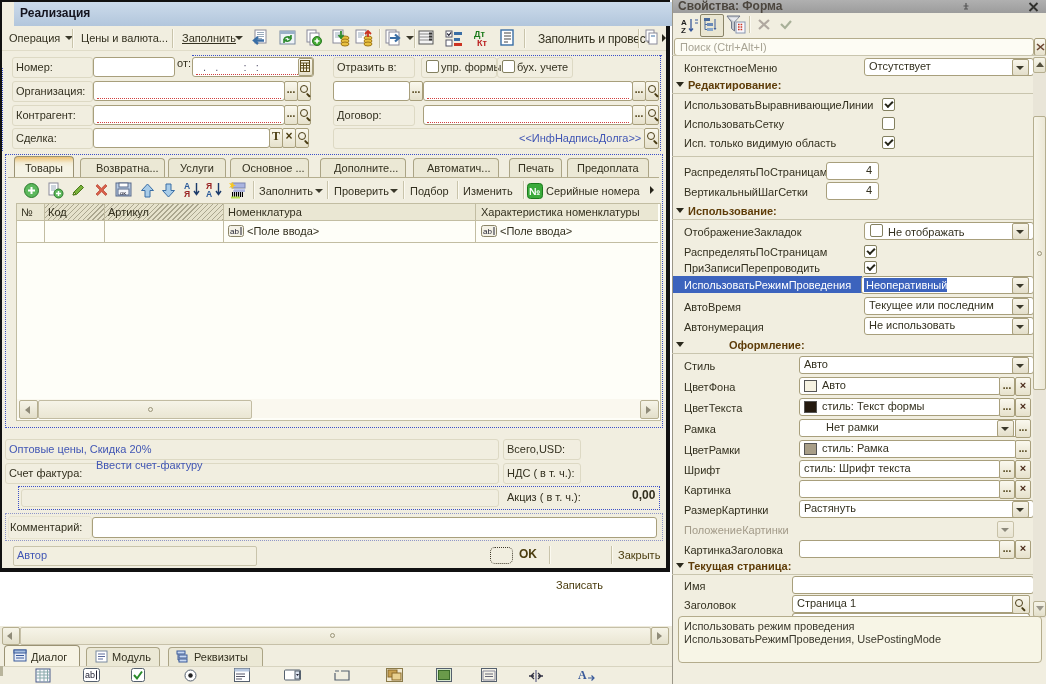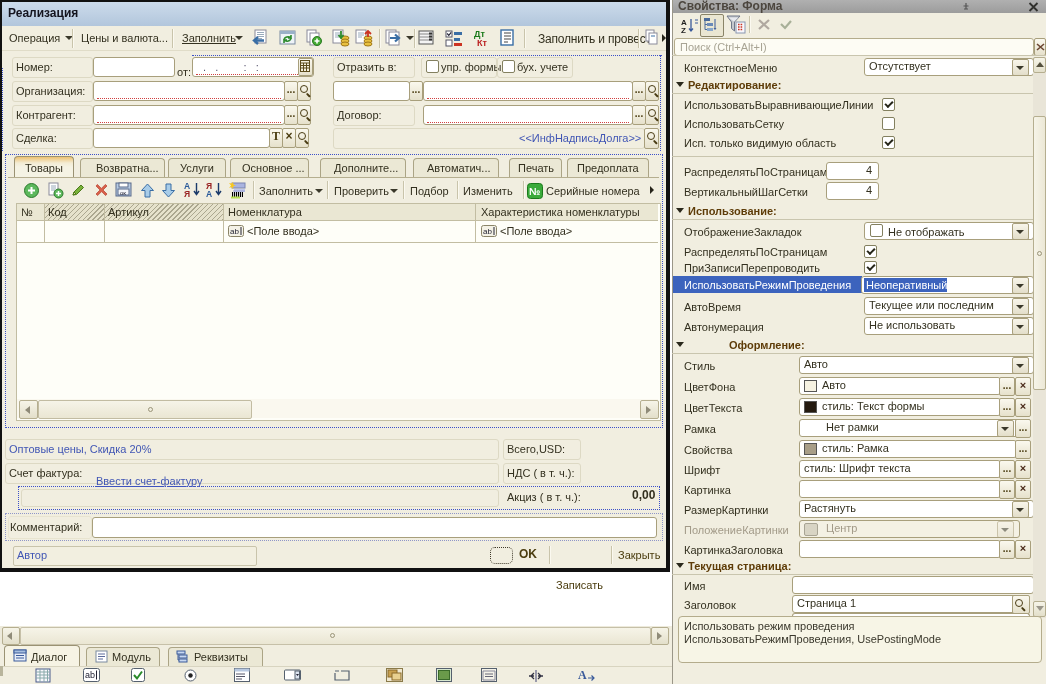--- a/index.html
+++ b/index.html
@@ -31,21 +31,21 @@
 .tri-dn{position:absolute;width:0;height:0;border-left:4px solid transparent;border-right:4px solid transparent;border-top:5px solid #55513e}
 svg{position:absolute}
 </style></head>
 <body>
 <div id="root">
 
 <div class="ab" style="left:0;top:0;width:672px;height:684px;background:#fff"></div>
 
 <div class="ab" style="left:0;top:0;width:670px;height:572px;background:#111"></div>
 <div class="ab" style="left:2px;top:2px;width:664px;height:566px;background:#f1eee0"></div>
-<div class="ab" style="left:2px;top:2px;width:664px;height:24px;background:linear-gradient(#ccdbeb,#b2c6dc)">
+<div class="ab" style="left:14px;top:2px;width:664px;height:24px;background:linear-gradient(#ccdbeb,#b2c6dc)">
   <div class="tx" style="left:6px;top:5px;font-weight:bold;font-size:12px;color:#14141e">Реализация</div>
 </div>
 <div class="ab" id="tb1" style="left:2px;top:26px;width:664px;height:24px;border-bottom:1px solid #e0dcc8">
   <div class="tx" style="left:7px;top:6px">Операция</div>
       <div class="tri-d" style="left:63px;top:10px"></div>
   <div class="vsep" style="left:70px;top:3px;height:19px"></div>
   <div class="tx" style="left:79px;top:6px">Цены и валюта...</div>
   <div class="vsep" style="left:170px;top:3px;height:19px"></div>
   <div class="tx" style="left:180px;top:6px;text-decoration:underline">Заполнить</div>
       <div class="tri-d" style="left:233px;top:10px"></div>
@@ -124,21 +124,21 @@
   <div class="tri-r" style="left:660px;top:8px"></div>
 </div>
 
 <div class="ab" style="left:192px;top:55px;width:470px;border-top:1px dotted #3c50c8"></div>
 <div class="ab" style="left:660px;top:55px;height:96px;border-left:1px dotted #3c50c8"></div>
 <div class="ab" style="left:2px;top:68px;height:83px;border-left:1px dotted #3c50c8"></div>
 
 <div class="flat" style="left:12px;top:57px;width:79px;height:19px"></div>
 <div class="tx" style="left:16px;top:61px">Номер:</div>
 <div class="inp" style="left:93px;top:57px;width:80px;height:18px"></div>
-<div class="tx" style="left:177px;top:66px">от:</div>
+<div class="tx" style="left:177px;top:57px">от:</div>
 <div class="inp red" style="left:192px;top:57px;width:120px;height:18px"></div>
 <div class="tx" style="left:203px;top:61px;color:#5a5670;letter-spacing:1px">.&nbsp;&nbsp;.&nbsp;&nbsp;&nbsp;&nbsp;&nbsp;&nbsp;:&nbsp;&nbsp;:</div>
 <div class="bsq" style="left:298px;top:58px;width:13px;height:16px"></div>
 <svg style="left:300px;top:60px" width="10" height="12" viewBox="0 0 10 12">
       <rect x="0.5" y="0.5" width="9" height="11" fill="#f6f2e0" stroke="#5c4c1c"></rect>
       <path d="M0 3h10M0 5.5h10M0 8h10M3.5 3v9M6.5 3v9" stroke="#5c4c1c" stroke-width="1"></path>
     </svg>
 <div class="flat" style="left:333px;top:57px;width:80px;height:19px"></div>
 <div class="tx" style="left:337px;top:61px">Отразить в:</div>
 <div class="flat" style="left:421px;top:57px;width:74px;height:19px"></div>
@@ -301,21 +301,21 @@
 <div class="tri-r2" style="left:646px;top:406px"></div>
 <div class="ab" style="left:38px;top:400px;width:212px;height:17px;background:linear-gradient(#f6f4e8,#eae6d3);border:1px solid #c2bca2;border-radius:2px"></div>
 <div class="ab" style="left:148px;top:407px;width:3px;height:3px;border:1px solid #9a9478;border-radius:50%"></div>
 
 <div class="flat" style="left:5px;top:439px;width:492px;height:19px"></div>
 <div class="tx" style="left:9px;top:443px;color:#4156b4">Оптовые цены, Скидка 20%</div>
 <div class="flat" style="left:503px;top:439px;width:76px;height:19px"></div>
 <div class="tx" style="left:507px;top:443px">Всего,USD:</div>
 <div class="flat" style="left:5px;top:463px;width:492px;height:19px"></div>
 <div class="tx" style="left:9px;top:467px">Счет фактура:</div>
-<div class="tx" style="left:96px;top:475px;color:#4156b4;text-decoration:underline">Ввести счет-фактуру</div>
+<div class="tx" style="left:96px;top:459px;color:#4156b4;">Ввести счет-фактуру</div>
 <div class="flat" style="left:503px;top:463px;width:76px;height:19px"></div>
 <div class="tx" style="left:507px;top:467px">НДС ( в т. ч.):</div>
 <div class="dot" style="left:18px;top:486px;width:640px;height:22px"></div>
 <div class="flat" style="left:21px;top:489px;width:476px;height:16px"></div>
 <div class="tx" style="left:507px;top:491px">Акциз ( в т. ч.):</div>
 <div class="tx" style="left:632px;top:489px;font-weight:bold;font-size:12px">0,00</div>
 <div class="dot" style="left:5px;top:513px;width:656px;height:26px;border-color:#8f96c8"></div>
 <div class="flat" style="left:8px;top:516px;width:82px;height:21px;border-color:#e8e4d0"></div>
 <div class="tx" style="left:10px;top:521px">Комментарий:</div>
 <div class="inp" style="left:92px;top:517px;width:563px;height:19px"></div>
@@ -528,38 +528,37 @@
 <div class="plbl" style="left:684px;top:402px">ЦветТекста</div>
 <div class="pv" style="left:799px;top:398px;width:196px"><span style="position:absolute;left:4px;top:2px;width:11px;height:10px;background:#241a10;border:1px solid #555"></span><span style="margin-left:18px">стиль: Текст формы</span></div>
 <div class="bsq" style="left:999px;top:398px;width:14px;height:17px">...</div>
 <div class="bsq" style="left:1015px;top:398px;width:14px;height:17px;font-size:11px;color:#4a2a1a">×</div>
 <div class="plbl" style="left:684px;top:423px">Рамка</div>
 <div class="pv" style="left:799px;top:419px;width:215px"><span style="margin-left:22px">Нет рамки</span></div>
 <div class="dd" style="left:997px;top:420px;height:15px">
       <i></i>
     </div>
 <div class="bsq" style="left:1015px;top:419px;width:14px;height:17px">...</div>
-<div class="plbl" style="left:684px;top:444px">Свойства</div>
+<div class="plbl" style="left:684px;top:444px">ЦветРамки</div>
 <div class="pv" style="left:799px;top:440px;width:212px"><span style="position:absolute;left:4px;top:2px;width:11px;height:10px;background:#a89e88;border:1px solid #555"></span><span style="margin-left:18px">стиль: Рамка</span></div>
 <div class="bsq" style="left:1015px;top:440px;width:14px;height:17px">...</div>
 <div class="plbl" style="left:684px;top:464px">Шрифт</div>
 <div class="pv" style="left:799px;top:460px;width:196px">стиль: Шрифт текста</div>
 <div class="bsq" style="left:999px;top:460px;width:14px;height:17px">...</div>
 <div class="bsq" style="left:1015px;top:460px;width:14px;height:17px;font-size:11px;color:#4a2a1a">×</div>
 <div class="plbl" style="left:684px;top:484px">Картинка</div>
 <div class="pv" style="left:799px;top:480px;width:196px"></div>
 <div class="bsq" style="left:999px;top:480px;width:14px;height:17px">...</div>
 <div class="bsq" style="left:1015px;top:480px;width:14px;height:17px;font-size:11px;color:#4a2a1a">×</div>
 <div class="plbl" style="left:684px;top:504px">РазмерКартинки</div>
 <div class="pv" style="left:799px;top:500px;width:229px">Растянуть</div>
 <div class="dd" style="left:1012px;top:501px;height:15px">
       <i></i>
     </div>
 <div class="plbl" style="left:684px;top:524px;color:#a29a88">ПоложениеКартинки</div>
-<div class="pv" style="left:799px;top:520px;width:215px;background:#f4f1e4;color:#a29a88"><span style="position:absolute;left:4px;top:2px;width:12px;height:11px;background:#d8d4c4;border:1px solid #a8a494;border-radius:2px"></span><span style="margin-left:22px">Центр</span></div>
 <div class="dd" style="left:997px;top:521px;height:15px;opacity:.55">
       <i></i>
     </div>
 <div class="plbl" style="left:684px;top:544px">КартинкаЗаголовка</div>
 <div class="pv" style="left:799px;top:540px;width:196px"></div>
 <div class="bsq" style="left:999px;top:540px;width:14px;height:17px">...</div>
 <div class="bsq" style="left:1015px;top:540px;width:14px;height:17px;font-size:11px;color:#4a2a1a">×</div>
 <div class="ctri" style="left:676px;top:563px"></div>
 <div class="pcat" style="left:688px;top:560px">Текущая страница:</div>
 <div class="hline" style="left:672px;top:574px;width:361px"></div>

